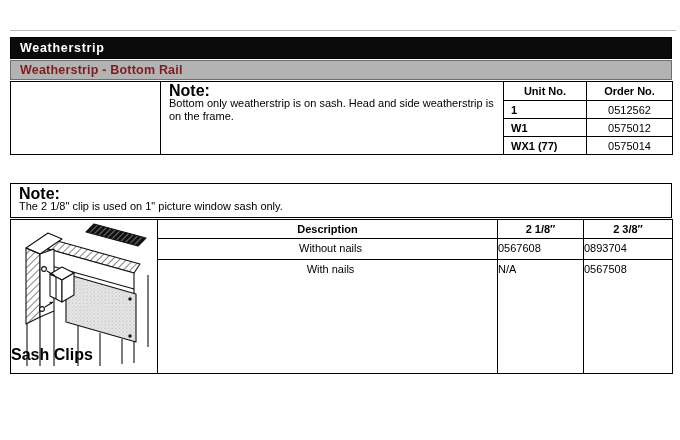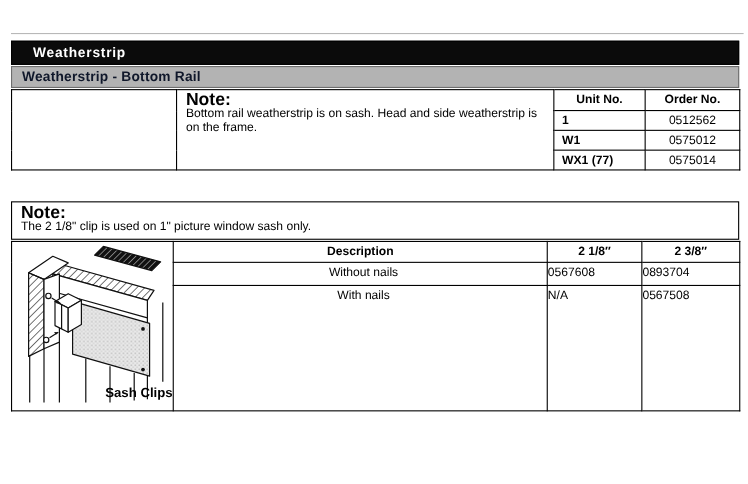--- a/index.html
+++ b/index.html
@@ -15,25 +15,25 @@
   .rule-top {
     position:absolute; left:10px; top:30px; width:666px;
     border-top:1px solid #b8b8b8;
   }
   .section { position:absolute; left:10px; width:662px; }
   .s1 { top:37px; }
   .s2 { top:182px; }
   .bar-black {
     background:#0b0b0b; color:#fff; font-weight:bold;
     font-size:12.5px; letter-spacing:0.7px;
-    height:22px; line-height:21px; padding-left:19px;
+    height:22px; line-height:21px; padding-left:9px;
     border:1px solid #000;
   }
   .bar-gray {
-    background:#b3b3b3; color:#0f172a; font-weight:bold;
+    background:#b3b3b3; color:#7f1d1d; font-weight:bold;
     font-size:12.5px; letter-spacing:0.2px;
     height:20px; line-height:19px; padding-left:9px;
     margin-top:1px; border:1px solid #6e6e6e;
   }
   table.tbl {
     border-collapse:collapse; width:662px; margin-top:1px;
     table-layout:fixed;
   }
   .tbl th, .tbl td { border:1px solid #000; font-size:11px; overflow:hidden; }
   .tbl th { font-weight:bold; text-align:center; }
@@ -51,21 +51,21 @@
   .tbl2 { margin-top:-1px; }
   .tbl2 th { height:19px; }
   .tbl2 tr.r1 td { height:21px; }
   .tbl2 tr.r2 td { height:114px; vertical-align:top; }
   .cell-desc { text-align:center; padding:3px 0 0 6px; vertical-align:top; }
   .cell-val  { text-align:left; padding-top:3px; vertical-align:top; }
   .cell-img  { position:relative; vertical-align:top; padding:0; }
   .cell-img svg { display:block; margin:3px auto 0 auto; }
   .img-caption {
     position:absolute; left:0; right:0; bottom:9px;
-    text-align:right; font-weight:bold; font-size:12px;
+    text-align:left; font-weight:bold; font-size:16px;
   }
 </style>
 </head>
 <body>
 
 <div class="page">
   <div class="rule-top"></div>
 
   <section class="section s1">
     <div class="bar-black">
@@ -79,21 +79,21 @@
         <col style="width:150px">
           <col style="width:343px">
           <col style="width:83px">
           <col style="width:86px">
       </colgroup>
       <tbody>
         <tr>
           <td class="cell-empty" rowspan="4"></td>
           <td class="cell-note" rowspan="4">
             <div class="note-label">Note:</div>
-            <div class="note-text">Bottom rail weatherstrip is on sash. Head and side weatherstrip is on the frame.</div>
+            <div class="note-text">Bottom only weatherstrip is on sash. Head and side weatherstrip is on the frame.</div>
           </td>
           <th>Unit No.</th>
           <th>Order No.</th>
         </tr>
         <tr>
           <td class="cell-unit">1</td>
           <td class="cell-order">0512562</td>
         </tr>
         <tr>
           <td class="cell-unit">W1</td>

